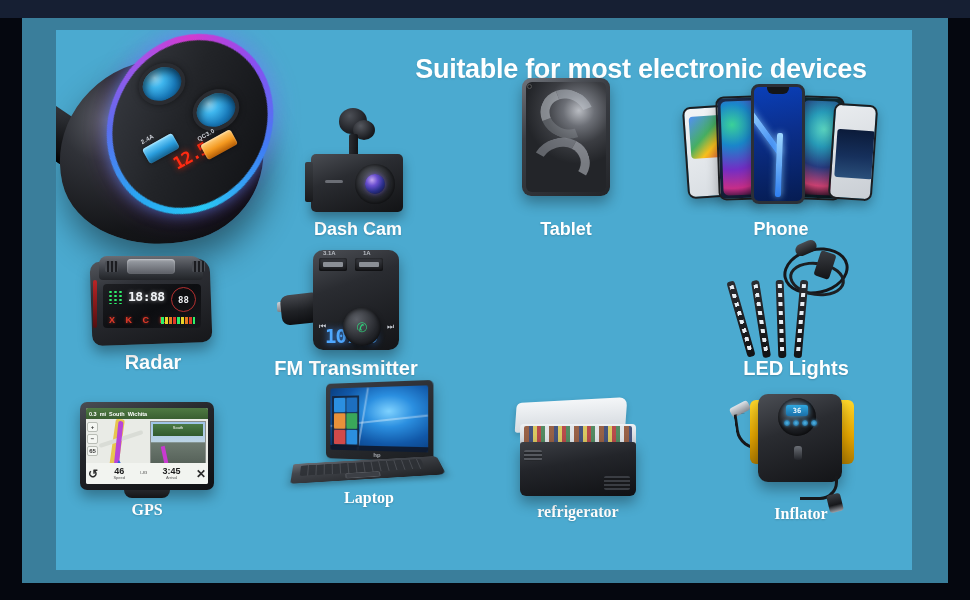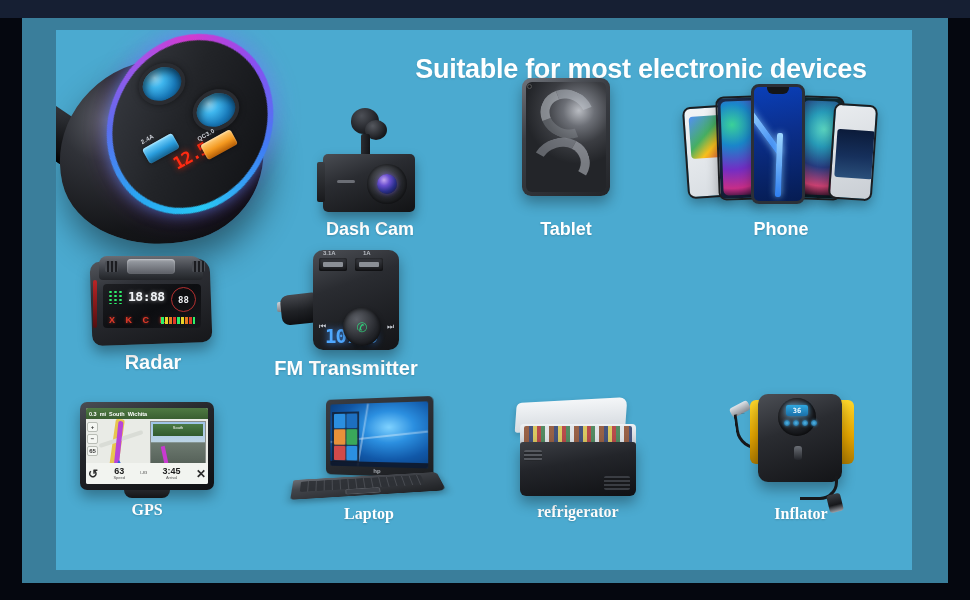--- a/index.html
+++ b/index.html
@@ -802,21 +802,21 @@
       <div class="socket s2"></div>
       <div class="port-strip">
         <div class="usb-tag t1">2.4A</div>
         <div class="usb blue"></div>
         <div class="volt">12.5</div>
         <div class="usb-tag t2">QC3.0</div>
         <div class="usb orange"></div>
       </div>
     </div>
 
-    <div class="cell r1" style="left:244px; top:78px; width:140px;">
+    <div class="cell r1" style="left:232px; top:78px; width:140px;">
       <div class="art" style="width:110px; height:112px;">
         <div class="dashcam-mount"></div>
         <div class="dashcam-ball"></div>
         <div class="dashcam-stem"></div>
         <div class="dashcam-body"></div>
         <div class="dashcam-side"></div>
         <div class="dashcam-btn"></div>
         <div class="dashcam-lensring"></div>
         <div class="dashcam-lens"></div>
       </div>
@@ -881,20 +881,33 @@
         <div class="fm-usb u2"></div>
         <div class="fm-freq">107.5</div>
         <div class="fm-prev">⏮</div>
         <div class="fm-dial"></div>
         <div class="fm-next">⏭</div>
       </div>
       <div class="label">FM Transmitter</div>
     </div>
 
 
+    <div class="cell r2" style="left:655px; top:216px; width:170px;">
+      <div class="art" style="width:130px; height:112px;">
+        <div class="led-wire"></div>
+        <div class="led-wire2"></div>
+        <div class="led-conn"></div>
+        <div class="led-plug"></div>
+        <div class="led-strip l1"></div>
+        <div class="led-strip l2"></div>
+        <div class="led-strip l3"></div>
+        <div class="led-strip l4"></div>
+      </div>
+      <div class="label">LED Lights</div>
+    </div>
 
     <div class="cell r3" style="left:6px; top:372px; width:170px;">
       <div class="art" style="width:134px; height:100px;">
         <div class="gps-stand"></div>
         <div class="gps-body">
           <div class="gps-screen">
             <div class="gps-topbar">
               <span>0.3</span>
               <span>mi</span>
               <span>South</span>
@@ -913,39 +926,39 @@
               <div class="gps-lane"></div>
             </div>
             <div class="gps-left-ctrl">
               <div class="gps-btn">+</div>
               <div class="gps-btn">−</div>
               <div class="gps-btn">65</div>
             </div>
             <div class="gps-bottom">
               <div class="gps-x">↺</div>
               <div class="gps-stat">
-                <b>63</b>
+                <b>46</b>
                 <span>Speed</span>
               </div>
               <div class="gps-stat">
                 <span>I-83</span>
               </div>
               <div class="gps-stat">
                 <b>3:45</b>
                 <span>Arrival</span>
               </div>
               <div class="gps-x">✕</div>
             </div>
           </div>
         </div>
       </div>
       <div class="label">GPS</div>
     </div>
 
-    <div class="cell r3" style="left:218px; top:368px; width:190px;">
+    <div class="cell r3" style="left:218px; top:352px; width:190px;">
       <div class="art" style="width:165px; height:108px;">
         <div class="lap-lid">
           <div class="lap-screen">
             <div class="lap-hero-a"></div>
             <div class="lap-hero-b"></div>
             <div class="lap-tiles">
               <div class="lap-tile b1"></div>
               <div class="lap-tile b2"></div>
               <div class="lap-tile b3"></div>
               <div class="lap-tile b4"></div>

